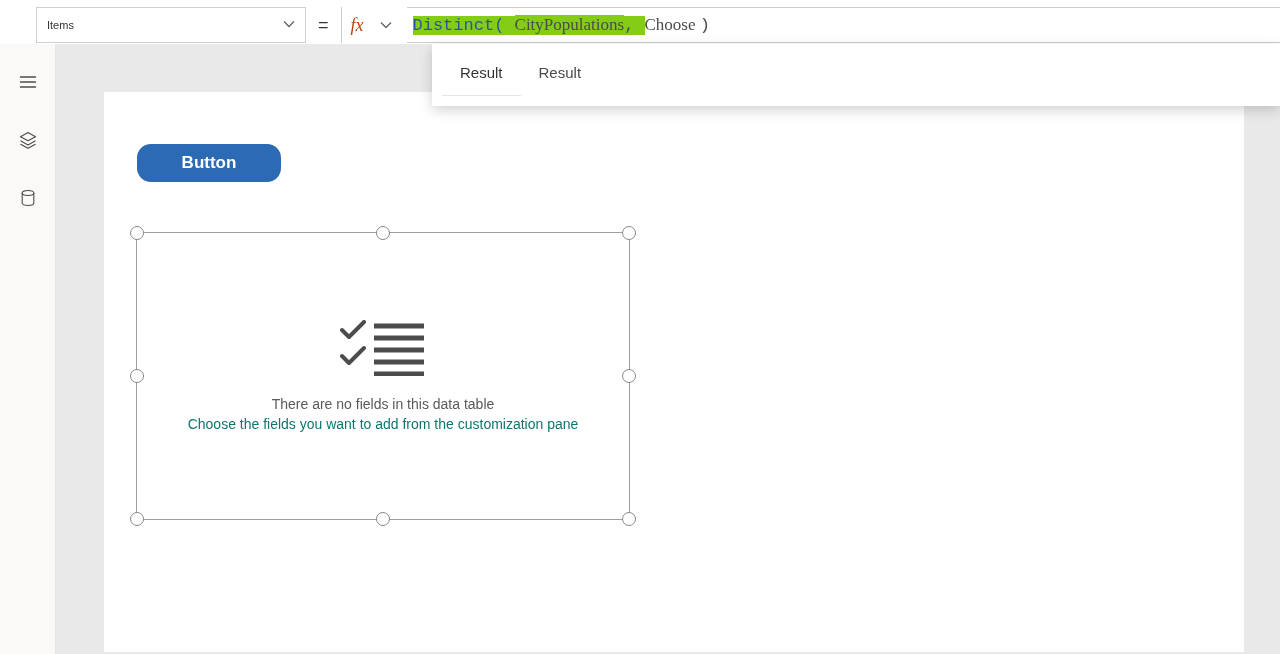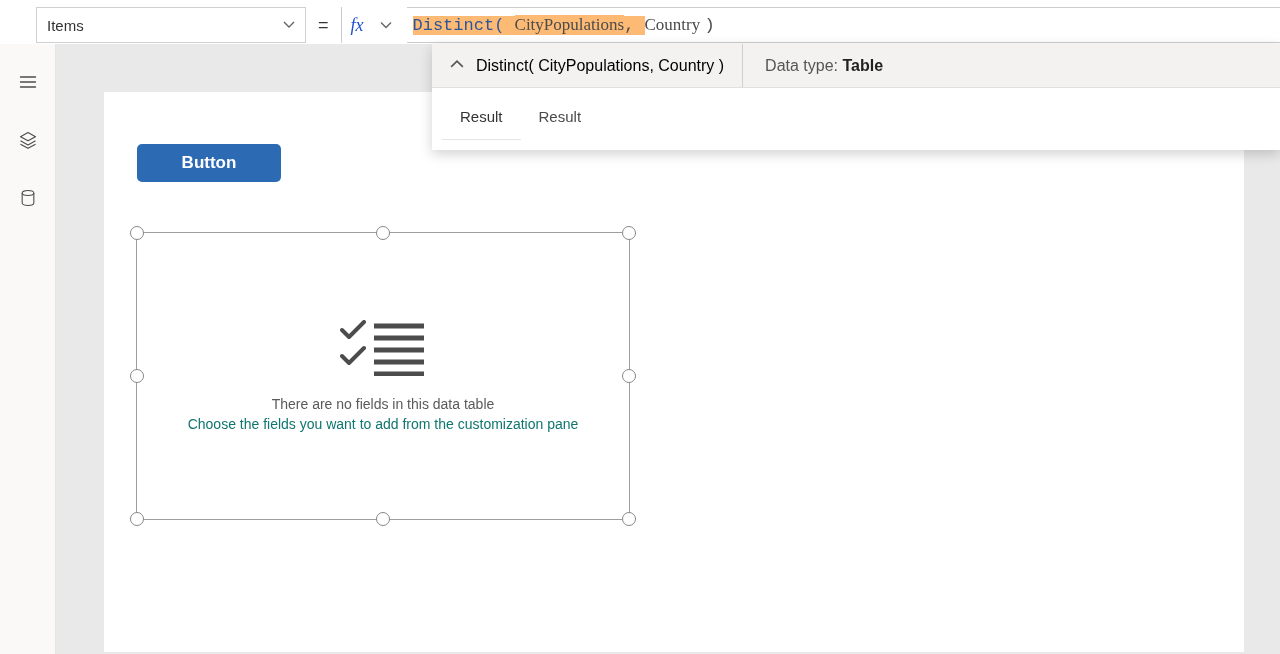--- a/index.html
+++ b/index.html
@@ -12,50 +12,50 @@
     display: flex;
     align-items: center;
     gap: 6px;
   }
   .prop-select {
     width: 270px; height: 36px;
     border: 1px solid #d0d0d0;
     background: #fff;
     display: flex; align-items: center;
     padding: 16px 10px;
-    font-size: 15px; color: #333;
+    font-size: 11px; color: #333;
     position: relative;
     cursor: pointer;
   }
   .prop-select .chev {
     position: absolute; right: 10px; top: 50%; transform: translateY(-50%);
     color: #666;
   }
   .equals { padding: 0 6px; font-size: 18px; color: #333; }
   .fx-btn {
     width: 60px; height: 36px;
     border-left: 1px solid #ccc;
     display: flex; align-items: center; justify-content: center;
     gap: 16px;
-    color: #1d4ed8;
+    color: #c2410c;
     cursor: pointer;
   }
   .fx-btn .fx { font-style: italic; font-family: Georgia, serif; font-size: 18px; }
   .formula-input {
     flex: 1;
     height: 36px;
     border-top: 1px solid #ccc;
     border-bottom: 1px solid #ccc;
     font-family: Consolas, "Courier New", monospace;
     font-size: 17px;
     display: flex; align-items: center;
     padding: 0 6px;
     white-space: pre;
   }
-  .formula-input .hl { background: #fdba74; }
+  .formula-input .hl { background: #84cc16; }
   .tok-fn { color: #2b579a; }
   .tok-id { color: #4c4c4c; font-family: Liberation Serif, serif; }
   .tok-op { color: #4c4c4c; }
 
   
   .left-rail {
     position: absolute;
     left: 0; top: 44px; bottom: 0;
     width: 56px;
     background: #faf9f8;
@@ -77,21 +77,21 @@
   .canvas {
     position: absolute;
     left: 48px; top: 48px;
     width: 1140px; height: 560px;
     background: #ffffff;
   }
   .canvas .btn {
     position: absolute;
     left: 33px; top: 52px;
     width: 144px; height: 38px;
-    border-radius: 5px;
+    border-radius: 14px;
     background: #2c6ab3;
     color: #fff;
     font-weight: 600;
     font-size: 17px;
     display: flex; align-items: center; justify-content: center;
     cursor: pointer;
   }
 
   .sel-box {
     position: absolute;
@@ -182,21 +182,21 @@
         </svg>
     </span>
   </div>
   <div class="equals">=</div>
   <div class="fx-btn">
     <span class="fx">fx</span>
     <svg class="chev-svg-down" viewBox="0 0 12 12">
         <path d="M1 3.5l5 5 5-5" fill="none" stroke="#666" stroke-width="1.4"></path>
       </svg>
   </div>
-  <div class="formula-input" id="formula"><span class="tok-fn hl">Distinct( </span><span class="tok-id hl">CityPopulations</span><span class="tok-op hl">, </span><span class="tok-id">Country </span><span class="tok-op">)</span></div>
+  <div class="formula-input" id="formula"><span class="tok-fn hl">Distinct( </span><span class="tok-id hl">CityPopulations</span><span class="tok-op hl">, </span><span class="tok-id">Choose </span><span class="tok-op">)</span></div>
 </div>
 
 <div class="left-rail">
   <div class="rail-icon">
     <svg viewBox="0 0 24 24">
         <path d="M3 6h18M3 12h18M3 18h18" stroke="#4c4c4c" stroke-width="1.6" fill="none" stroke-linecap="round"></path>
       </svg>
   </div>
   <div class="rail-icon">
     <svg viewBox="0 0 24 24">
@@ -238,35 +238,20 @@
           </svg>
         </div>
         <div class="line1">There are no fields in this data table</div>
         <div class="line2">Choose the fields you want to add from the customization pane</div>
       </div>
     </div>
   </div>
 </div>
 
 <div class="intelli">
-  <div class="intelli-hdr">
-    <div class="intelli-left">
-      <span class="chev-up">
-        <svg width="14" height="14" viewBox="0 0 12 12">
-            <path d="M1 8.5l5-5 5 5" fill="none" stroke="#555" stroke-width="1.4"></path>
-          </svg>
-      </span>
-      <span>Distinct( CityPopulations, Country )</span>
-    </div>
-    <div class="intelli-right">
-      <span class="dt">Data type:</span>
-      <span> </span>
-      <b>Table</b>
-    </div>
-  </div>
   <div class="intelli-body">
     <div class="intelli-col" id="intelli-col">
       <div class="intelli-cell hdr-cell">Result</div>
 
         <div class="intelli-cell">Result</div>
       </div>
   </div>
 </div>
 
 </body></html>

